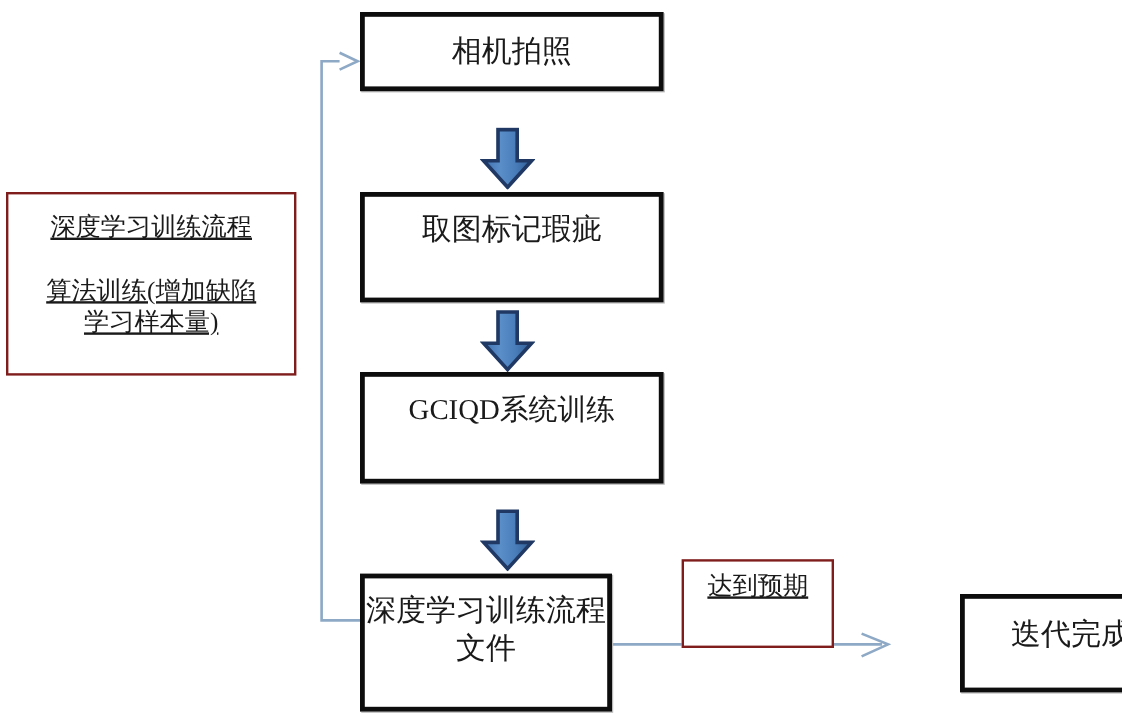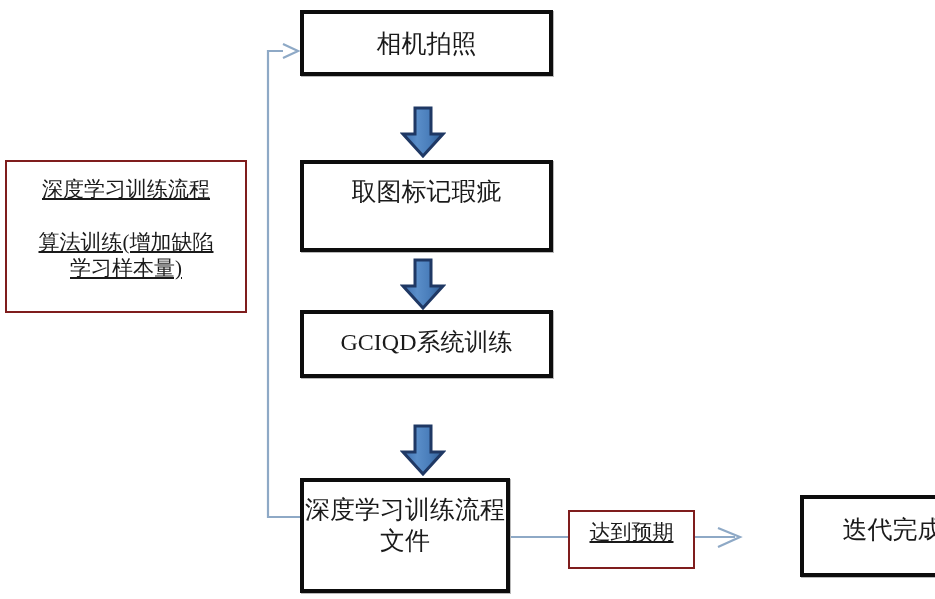--- a/index.html
+++ b/index.html
@@ -40,33 +40,33 @@
     line-height: 1.25;
     white-space: pre-line;
   }
   
   #node-camera        { left: 300px; top: 10px;  width: 253px; height: 66px; }
   #node-camera .node-label        { font-size: 25px; padding-top: 14px; }
 
   #node-mark          { left: 300px; top: 160px; width: 253px; height: 92px; justify-content: center; }
   #node-mark .node-label          { font-size: 25px; padding-top: 12px; }
 
-  #node-train         { left: 300px; top: 310px; width: 253px; height: 68px; }
+  #node-train         { left: 300px; top: 310px; width: 253px; height: 93px; }
   #node-train .node-label         { font-size: 24px; padding-top: 13px; }
 
   #node-update        { left: 300px; top: 478px; width: 210px; height: 115px; }
   #node-update .node-label        { font-size: 25px; padding-top: 12px; }
 
   #node-done          { left: 760px; top: 495px; width: 185px; height: 82px; margin-left: 40px; }
   #node-done .node-label          { font-size: 25px; padding-top: 15px; }
 
   #node-process       { left: 5px;   top: 160px; width: 242px; height: 153px; }
   #node-process .node-label       { font-size: 21px; padding-top: 14px; }
 
-  #node-expect        { left: 568px; top: 466px; width: 127px; height: 59px; margin-top: 44px; }
+  #node-expect        { left: 568px; top: 466px; width: 127px; height: 74px; }
   #node-expect .node-label        { font-size: 21px; padding-top: 7px; }
 
   
   .block-arrow {
     position: absolute;
     width: 46px;
     height: 52px;
   }
   #arrow-1 { left: 400px; top: 106px; }
   #arrow-2 { left: 400px; top: 258px; }

